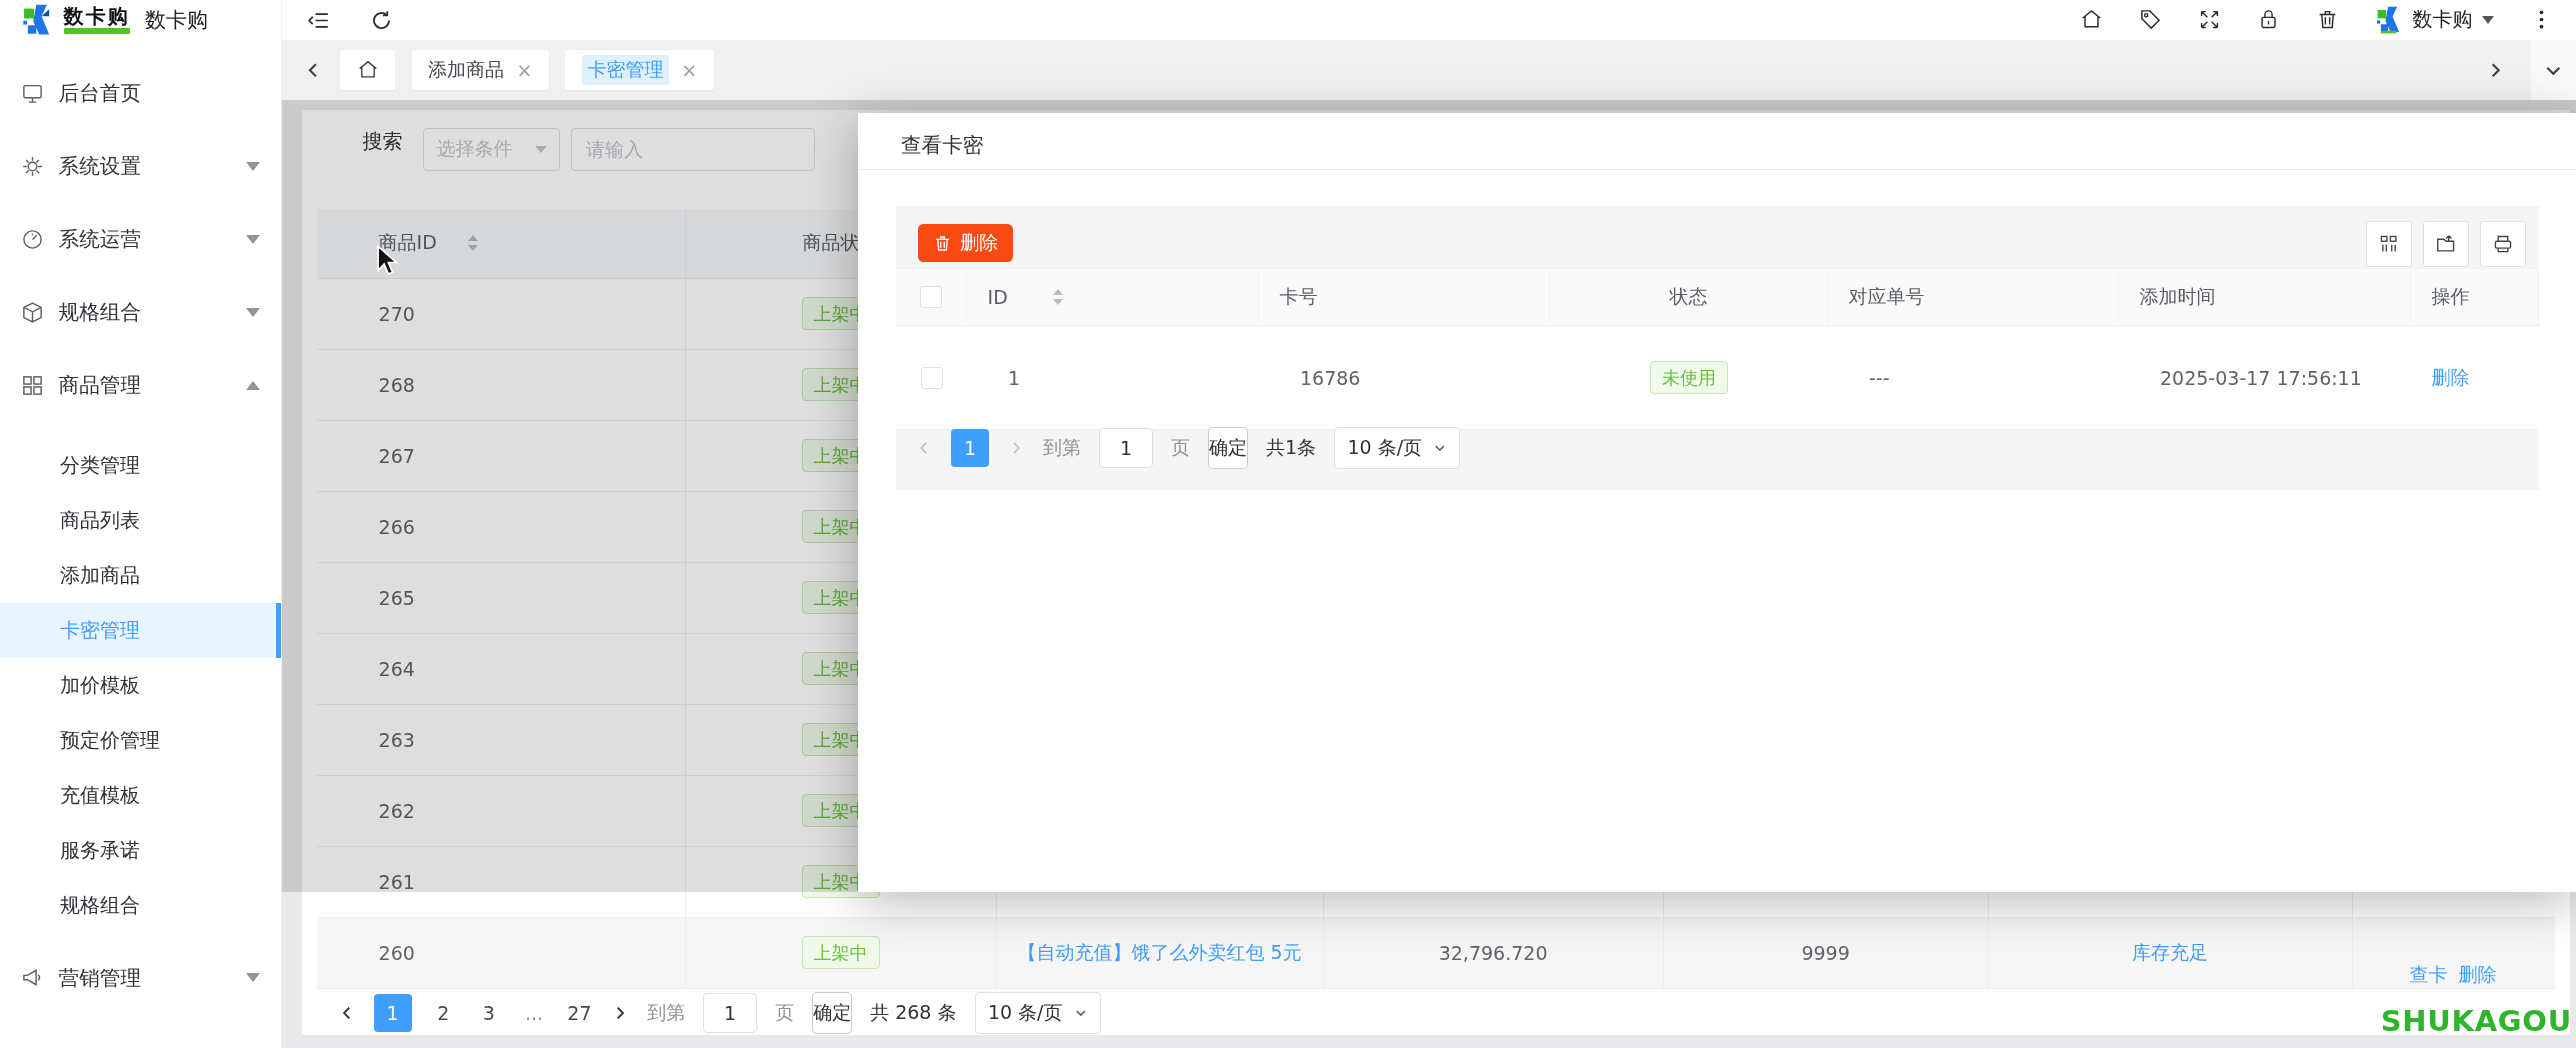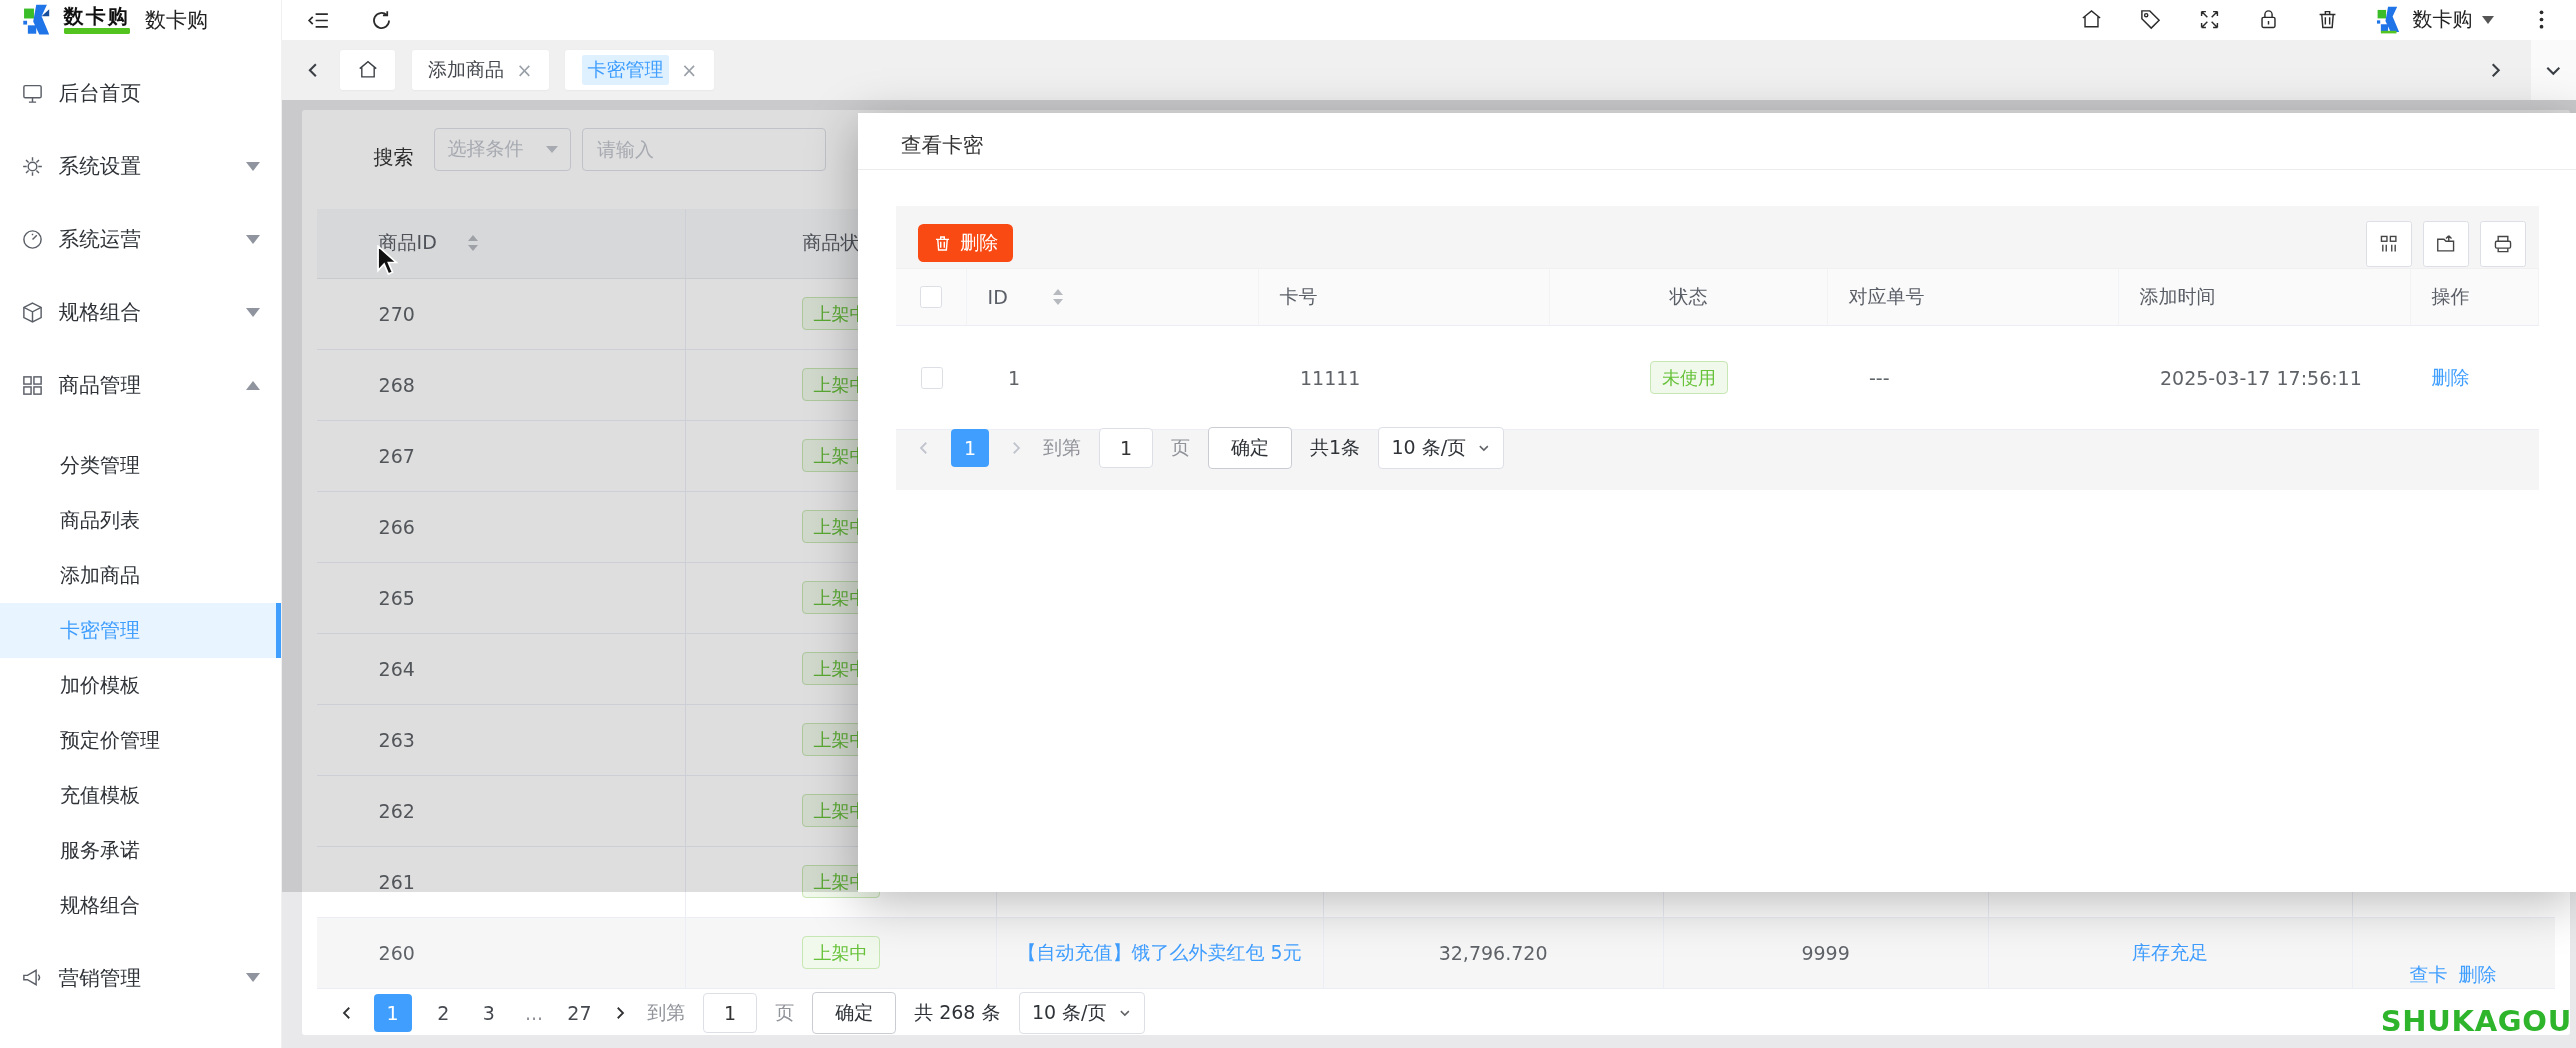--- a/index.html
+++ b/index.html
@@ -40,21 +40,21 @@
   .tab .tab-close{color:#9aa0a8;margin-left:12.4px;font-size:19px;}
   .tab.active .tab-label{color:#409eff;background:#dff0ff;padding:2.1px 5.5px;border-radius:2.7px;}
   .tab-home-icon{width:22px;height:22px;color:#3a3f45;}
   .tabbar-right{margin-left:auto;display:flex;align-items:center;height:60px;}
   .tab-dd-box{width:45px;height:60px;background:#fafafa;display:flex;align-items:center;justify-content:center;cursor:pointer;}
   .tab-next{margin-right:25px;cursor:pointer;}
 
   
   .content{position:absolute;left:281px;top:100px;width:2295px;height:948px;background:#e9e9eb;}
   .card{position:absolute;left:20.6px;top:9.6px;width:2268px;height:925px;background:#fff;border-radius:2.7px;}
-  .search-row{position:absolute;left:72px;top:18px;display:flex;align-items:flex-end;}
+  .search-row{position:absolute;left:61px;top:18px;display:flex;align-items:flex-start;}
   .search-label{font-size:20px;color:#333;margin-right:20.6px;}
   .sel{width:137px;height:43px;border:0.7px solid #dcdfe6;border-radius:4.1px;background:#fff;display:flex;align-items:center;padding:0 12.4px;box-sizing:border-box;cursor:pointer;}
   .sel-text{font-size:19px;color:#c0c4cc;flex:1;}
   .sel .caret{border-left-width:6.2px;border-right-width:6.2px;border-top-width:7.5px;border-top-color:#c0c4cc;}
   .search-input{margin-left:11px;width:244px;height:43px;border:0.7px solid #dcdfe6;border-radius:4.1px;box-sizing:border-box;font-size:19px;padding:0 13.7px;color:#333;outline:none;font-family:inherit;}
   .search-input::placeholder{color:#c0c4cc;}
 
   
   .gtable{position:absolute;left:15px;top:99px;width:2238px;}
   .g-head{display:flex;height:69px;background:#f7f8fa;border-bottom:0.7px solid #e6e8eb;}
@@ -77,21 +77,21 @@
 
   
   .pag{display:flex;align-items:center;font-size:19px;color:#5f6368;gap:18px;}
   .pag .pchev{width:18px;height:18px;color:#303133;cursor:pointer;}
   .pag .pchev.disabled{color:#c0c4cc;}
   .pnum{min-width:27.4px;text-align:center;cursor:pointer;color:#45494f;}
   .pnum.active{width:38px;height:38px;line-height:38px;background:#409eff;color:#fff;border-radius:4.1px;}
   .pdots{color:#909399;}
   .pgray{color:#909399;}
   .pinput{width:54px;height:40px;border:0.7px solid #dcdfe6;border-radius:4.1px;text-align:center;font-size:19px;color:#333;outline:none;box-sizing:border-box;font-family:inherit;background:#fff;}
-  .pbtn{height:40px;padding:0 22px;border:0.7px solid #c9ccd2;border-radius:4.1px;background:#fff;font-size:19px;color:#2f3338;display:flex;align-items:center;cursor:pointer;text-align:right;}
+  .pbtn{height:40px;padding:0 0;border:0.7px solid #c9ccd2;border-radius:4.1px;background:#fff;font-size:19px;color:#2f3338;display:flex;align-items:center;cursor:pointer;text-align:right;}
   .psize{height:40px;border:0.7px solid #dcdfe6;border-radius:4.1px;background:#fff;display:flex;align-items:center;gap:11px;padding:0 12.4px;cursor:pointer;color:#2f3338;}
   .psize .vchev{width:13.7px;height:13.7px;color:#606266;}
   .main-pag{position:absolute;left:36px;top:882px;}
 
   
   .overlay{position:absolute;left:0;top:0;width:2295px;height:792px;background:rgba(0,0,0,0.13);z-index:5;}
   .cursor{position:absolute;left:93px;top:145px;z-index:6;}
 
   
   .modal{position:absolute;left:858px;top:113px;width:1718px;height:779px;background:#fff;z-index:10;box-shadow:0 9.6px 48px rgba(0,0,0,0.28);}
@@ -595,21 +595,21 @@
             </div>
           <div class="hc mc6">
               <span>操作</span>
             </div>
         </div>
         <div class="m-row">
           <div class="cell mc0">
               <span class="cb"></span>
             </div>
           <div class="cell mc1">1</div>
-          <div class="cell mc2">11111</div>
+          <div class="cell mc2">16786</div>
           <div class="cell mc3">
               <span class="badge-green">未使用</span>
             </div>
           <div class="cell mc4">---</div>
           <div class="cell mc5">2025-03-17 17:56:11</div>
           <div class="cell mc6">
               <a class="link">删除</a>
             </div>
         </div>
       </div>

